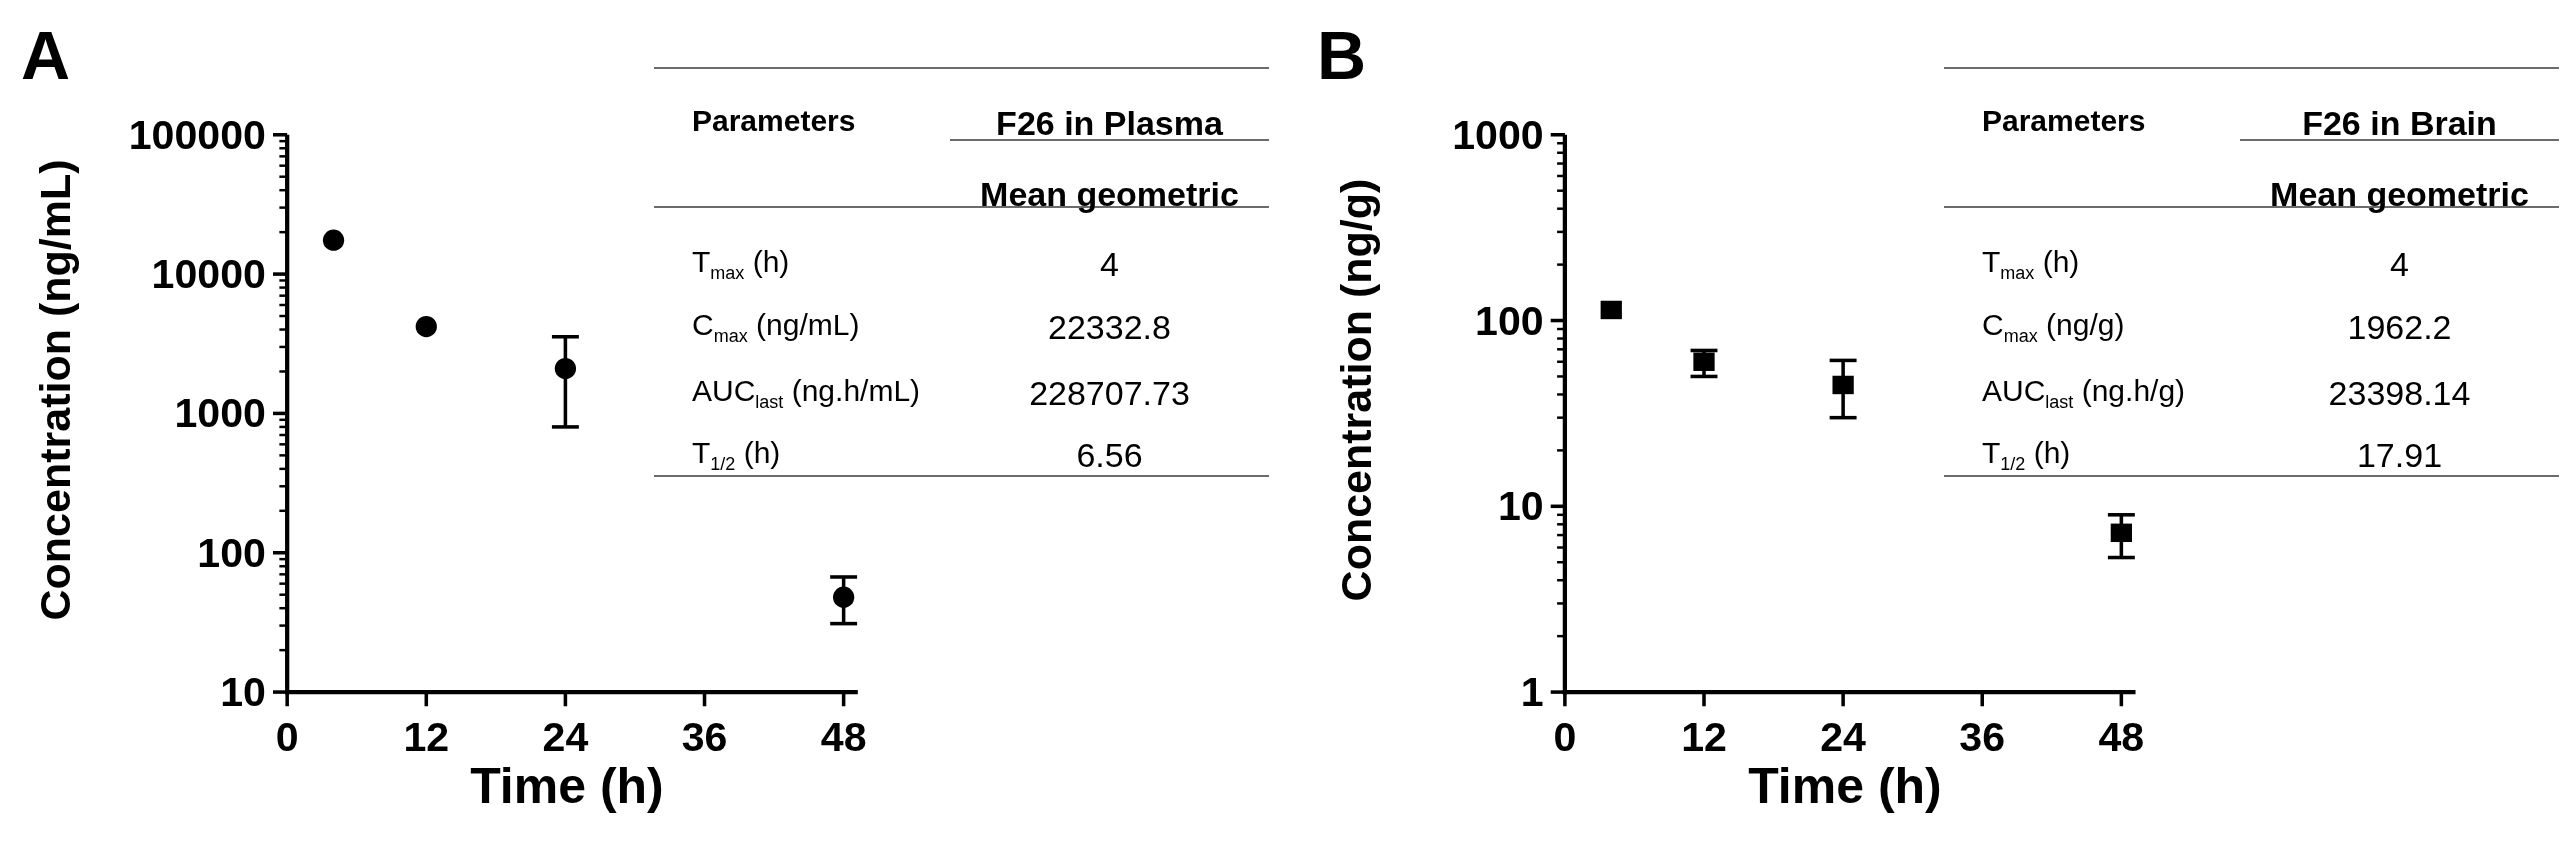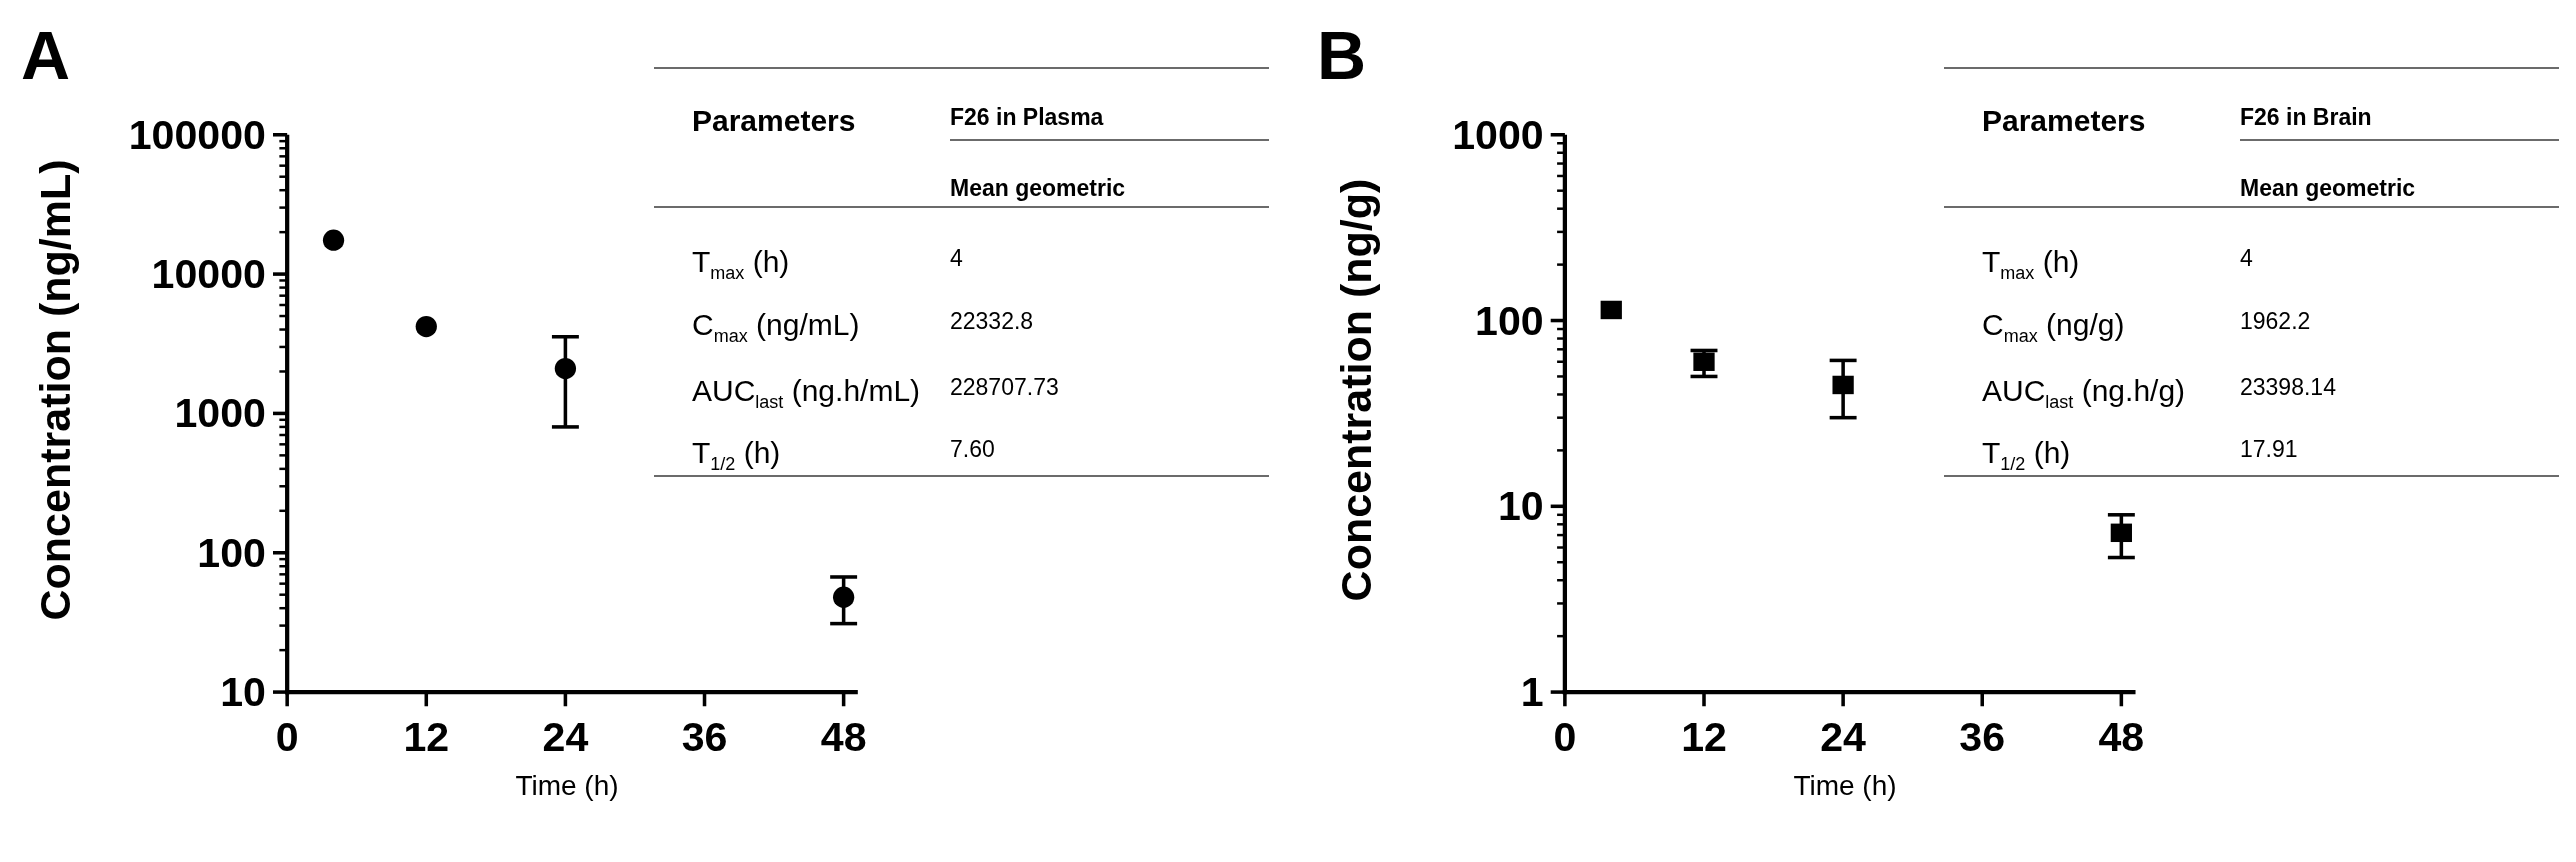--- a/index.html
+++ b/index.html
@@ -20,42 +20,42 @@
   .letter-b{left:1317px;}
   .y-title{
     position:absolute;
     font-size:43px;font-weight:700;white-space:nowrap;
     transform:translate(-50%,-50%) rotate(-90deg);
   }
   .y-title-a{left:55px;top:390px;}
   .y-title-b{left:1356px;top:390px;}
   .x-title{
     position:absolute;
-    font-size:28px;font-weight:400;white-space:nowrap;
+    font-size:50px;font-weight:700;white-space:nowrap;
     transform:translate(-50%,-50%);
   }
   .x-title-a{left:567px;top:786px;}
   .x-title-b{left:1845px;top:786px;}
 
   .pk-table{position:absolute;top:0;}
   .table-a{left:654px;width:615px;}
   .table-b{left:1944px;width:615px;}
   .rule{position:absolute;height:2.1px;background:#6b6b6b;}
   .rule-top{left:0;right:0;top:67px;}
   .rule-sub{top:139px;}
   .table-a .rule-sub{left:296px;right:0;}
   .table-b .rule-sub{left:296px;right:0;}
   .rule-mid{left:0;right:0;top:206px;}
   .rule-bottom{left:0;right:0;top:475px;}
   .trow{position:absolute;left:0;right:0;transform:translateY(-50%);}
   .hdr1{top:104px;}
   .hdr2{top:175px;}
   .r1{top:245px;} .r2{top:308px;} .r3{top:374px;} .r4{top:436px;}
   .c1{position:absolute;left:38px;font-size:30px;white-space:nowrap;}
-  .c2{position:absolute;left:296px;width:319px;font-size:23px;white-space:nowrap;}
+  .c2{position:absolute;left:296px;width:319px;text-align:center;font-size:34px;white-space:nowrap;}
   .bold{font-weight:700;}
   sub{font-size:18px;line-height:0;}
 </style>
 </head>
 <body>
 
 <div id="figure">
 
   <svg id="chart-canvas" viewBox="0 0 3633 1217" xmlns="http://www.w3.org/2000/svg">
       <line x1="405" y1="190" x2="405" y2="979" stroke="#000" stroke-width="6"></line>
@@ -204,21 +204,21 @@
     <div class="trow r2">
       <span class="c1"><span>C</span><sub>max</sub><span> (ng/mL)</span></span>
       <span class="c2">22332.8</span>
     </div>
     <div class="trow r3">
       <span class="c1"><span>AUC</span><sub>last</sub><span> (ng.h/mL)</span></span>
       <span class="c2">228707.73</span>
     </div>
     <div class="trow r4">
       <span class="c1"><span>T</span><sub>1/2</sub><span> (h)</span></span>
-      <span class="c2">7.60</span>
+      <span class="c2">6.56</span>
     </div>
   </div>
 
   <div class="panel-letter letter-b">B</div>
   <div class="y-title y-title-b">Concentration (ng/g)</div>
   <div class="x-title x-title-b">Time (h)</div>
 
   <div class="pk-table table-b">
     <div class="rule rule-top"></div>
     <div class="rule rule-sub"></div>

